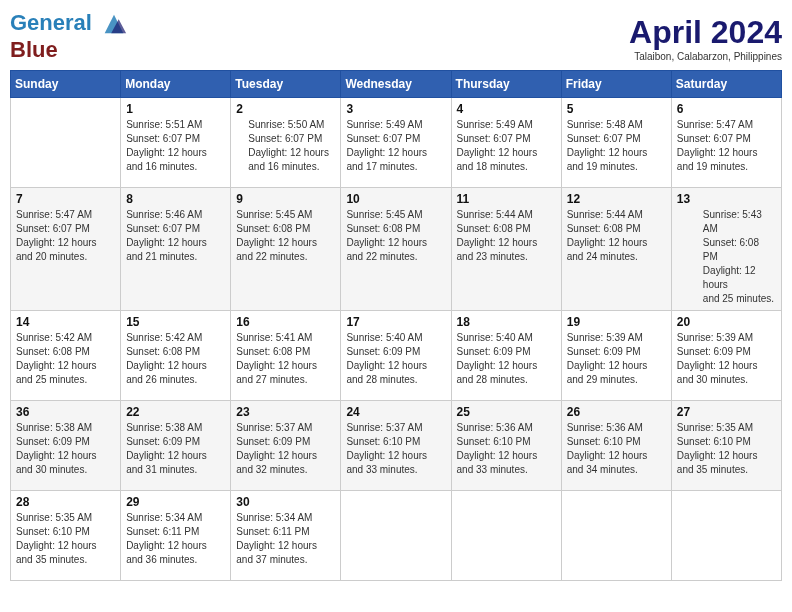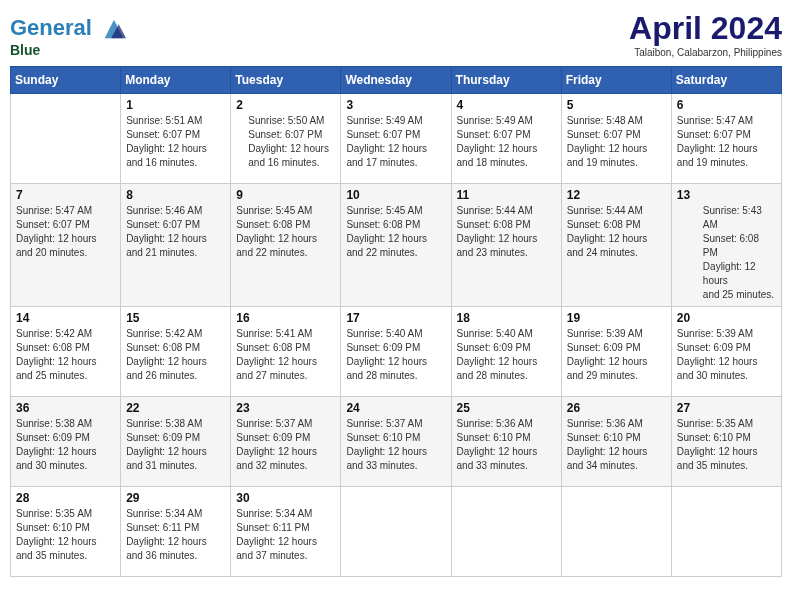--- a/index.html
+++ b/index.html
@@ -103,21 +103,21 @@
     <div>
       <div style="display:flex;align-items:center;">
         <div class="logo-text">
           <span>General</span>
           <svg class="logo-icon" viewBox="0 0 30 30" style="display:inline-block;vertical-align:middle;margin-left:2px;">
             <polygon points="5,25 15,5 25,25" fill="#2980b9" opacity="0.85"></polygon>
             <polygon points="12,25 20,10 28,25" fill="#1a1a6e" opacity="0.7"></polygon>
           </svg>
         </div>
       </div>
-      <div class="logo-text" style="color:#14532d;font-size:14px;">Blue</div>
+      <div class="logo-text" style="color:#7f1d1d;font-size:22px;">Blue</div>
     </div>
   </div>
   <div class="title-area">
     <div class="month-title">April 2024</div>
     <div class="location">Talaibon, Calabarzon, Philippines</div>
   </div>
 </div>
 
 <table>
   <thead>

